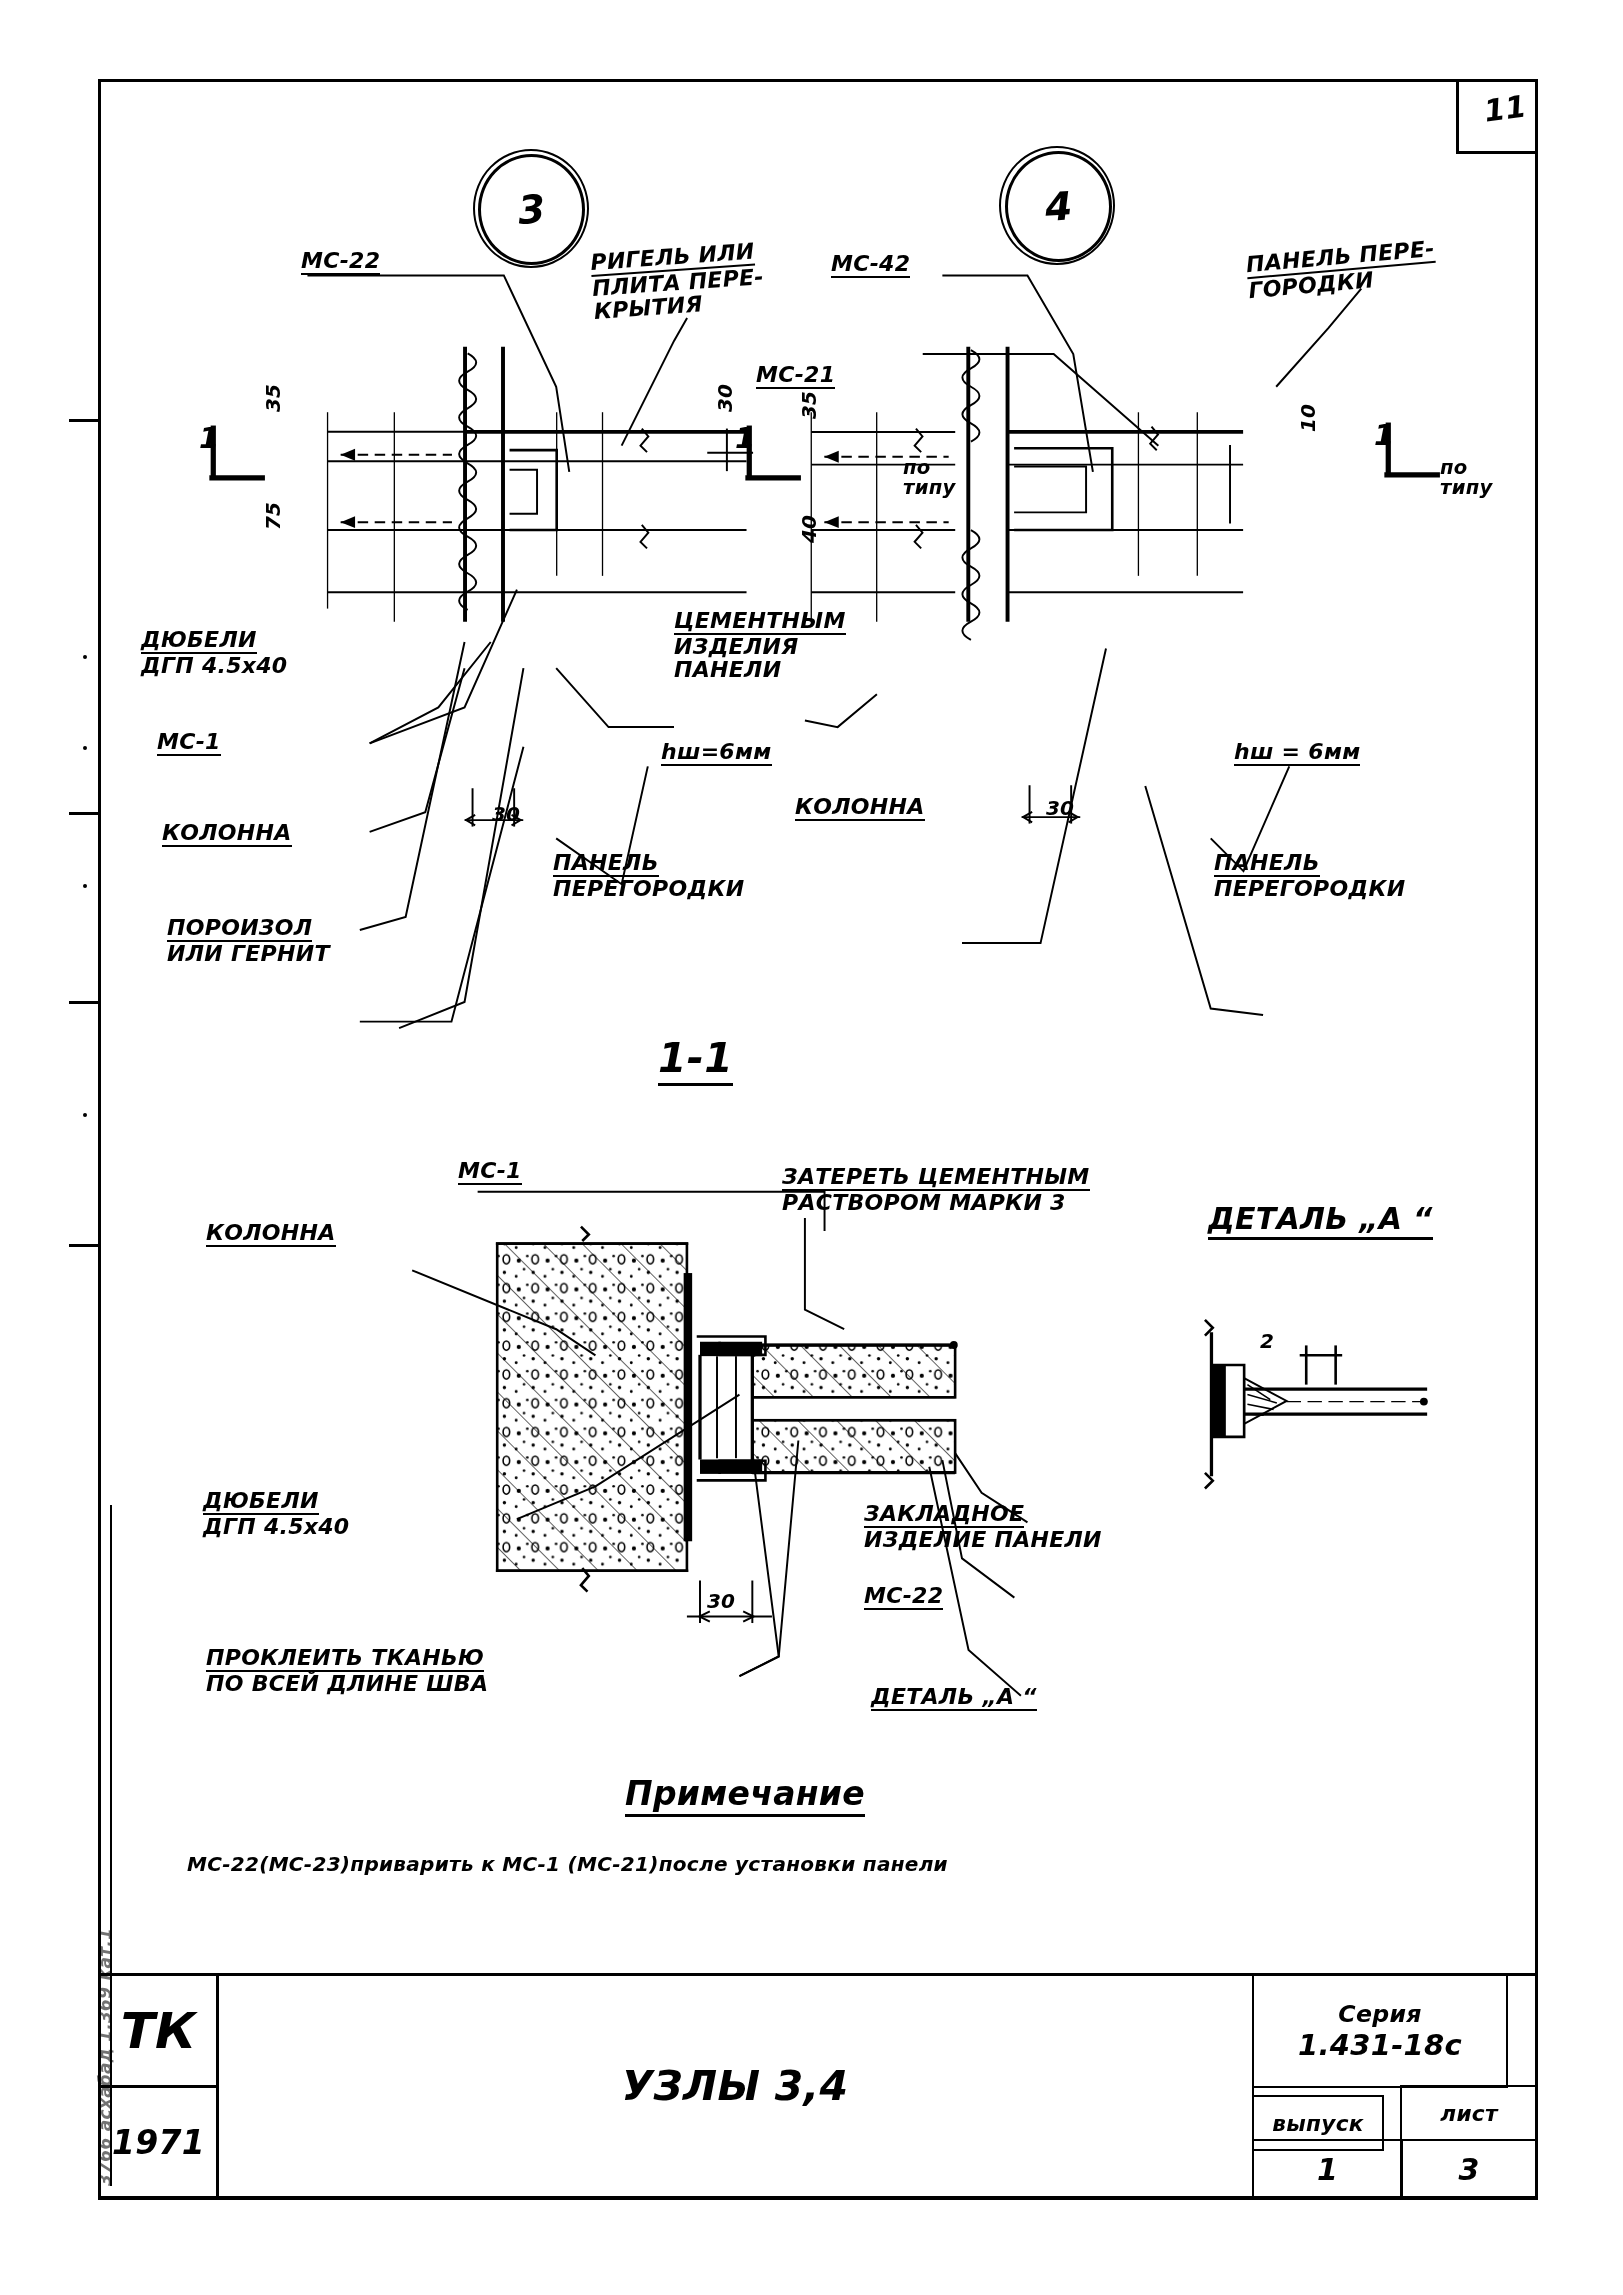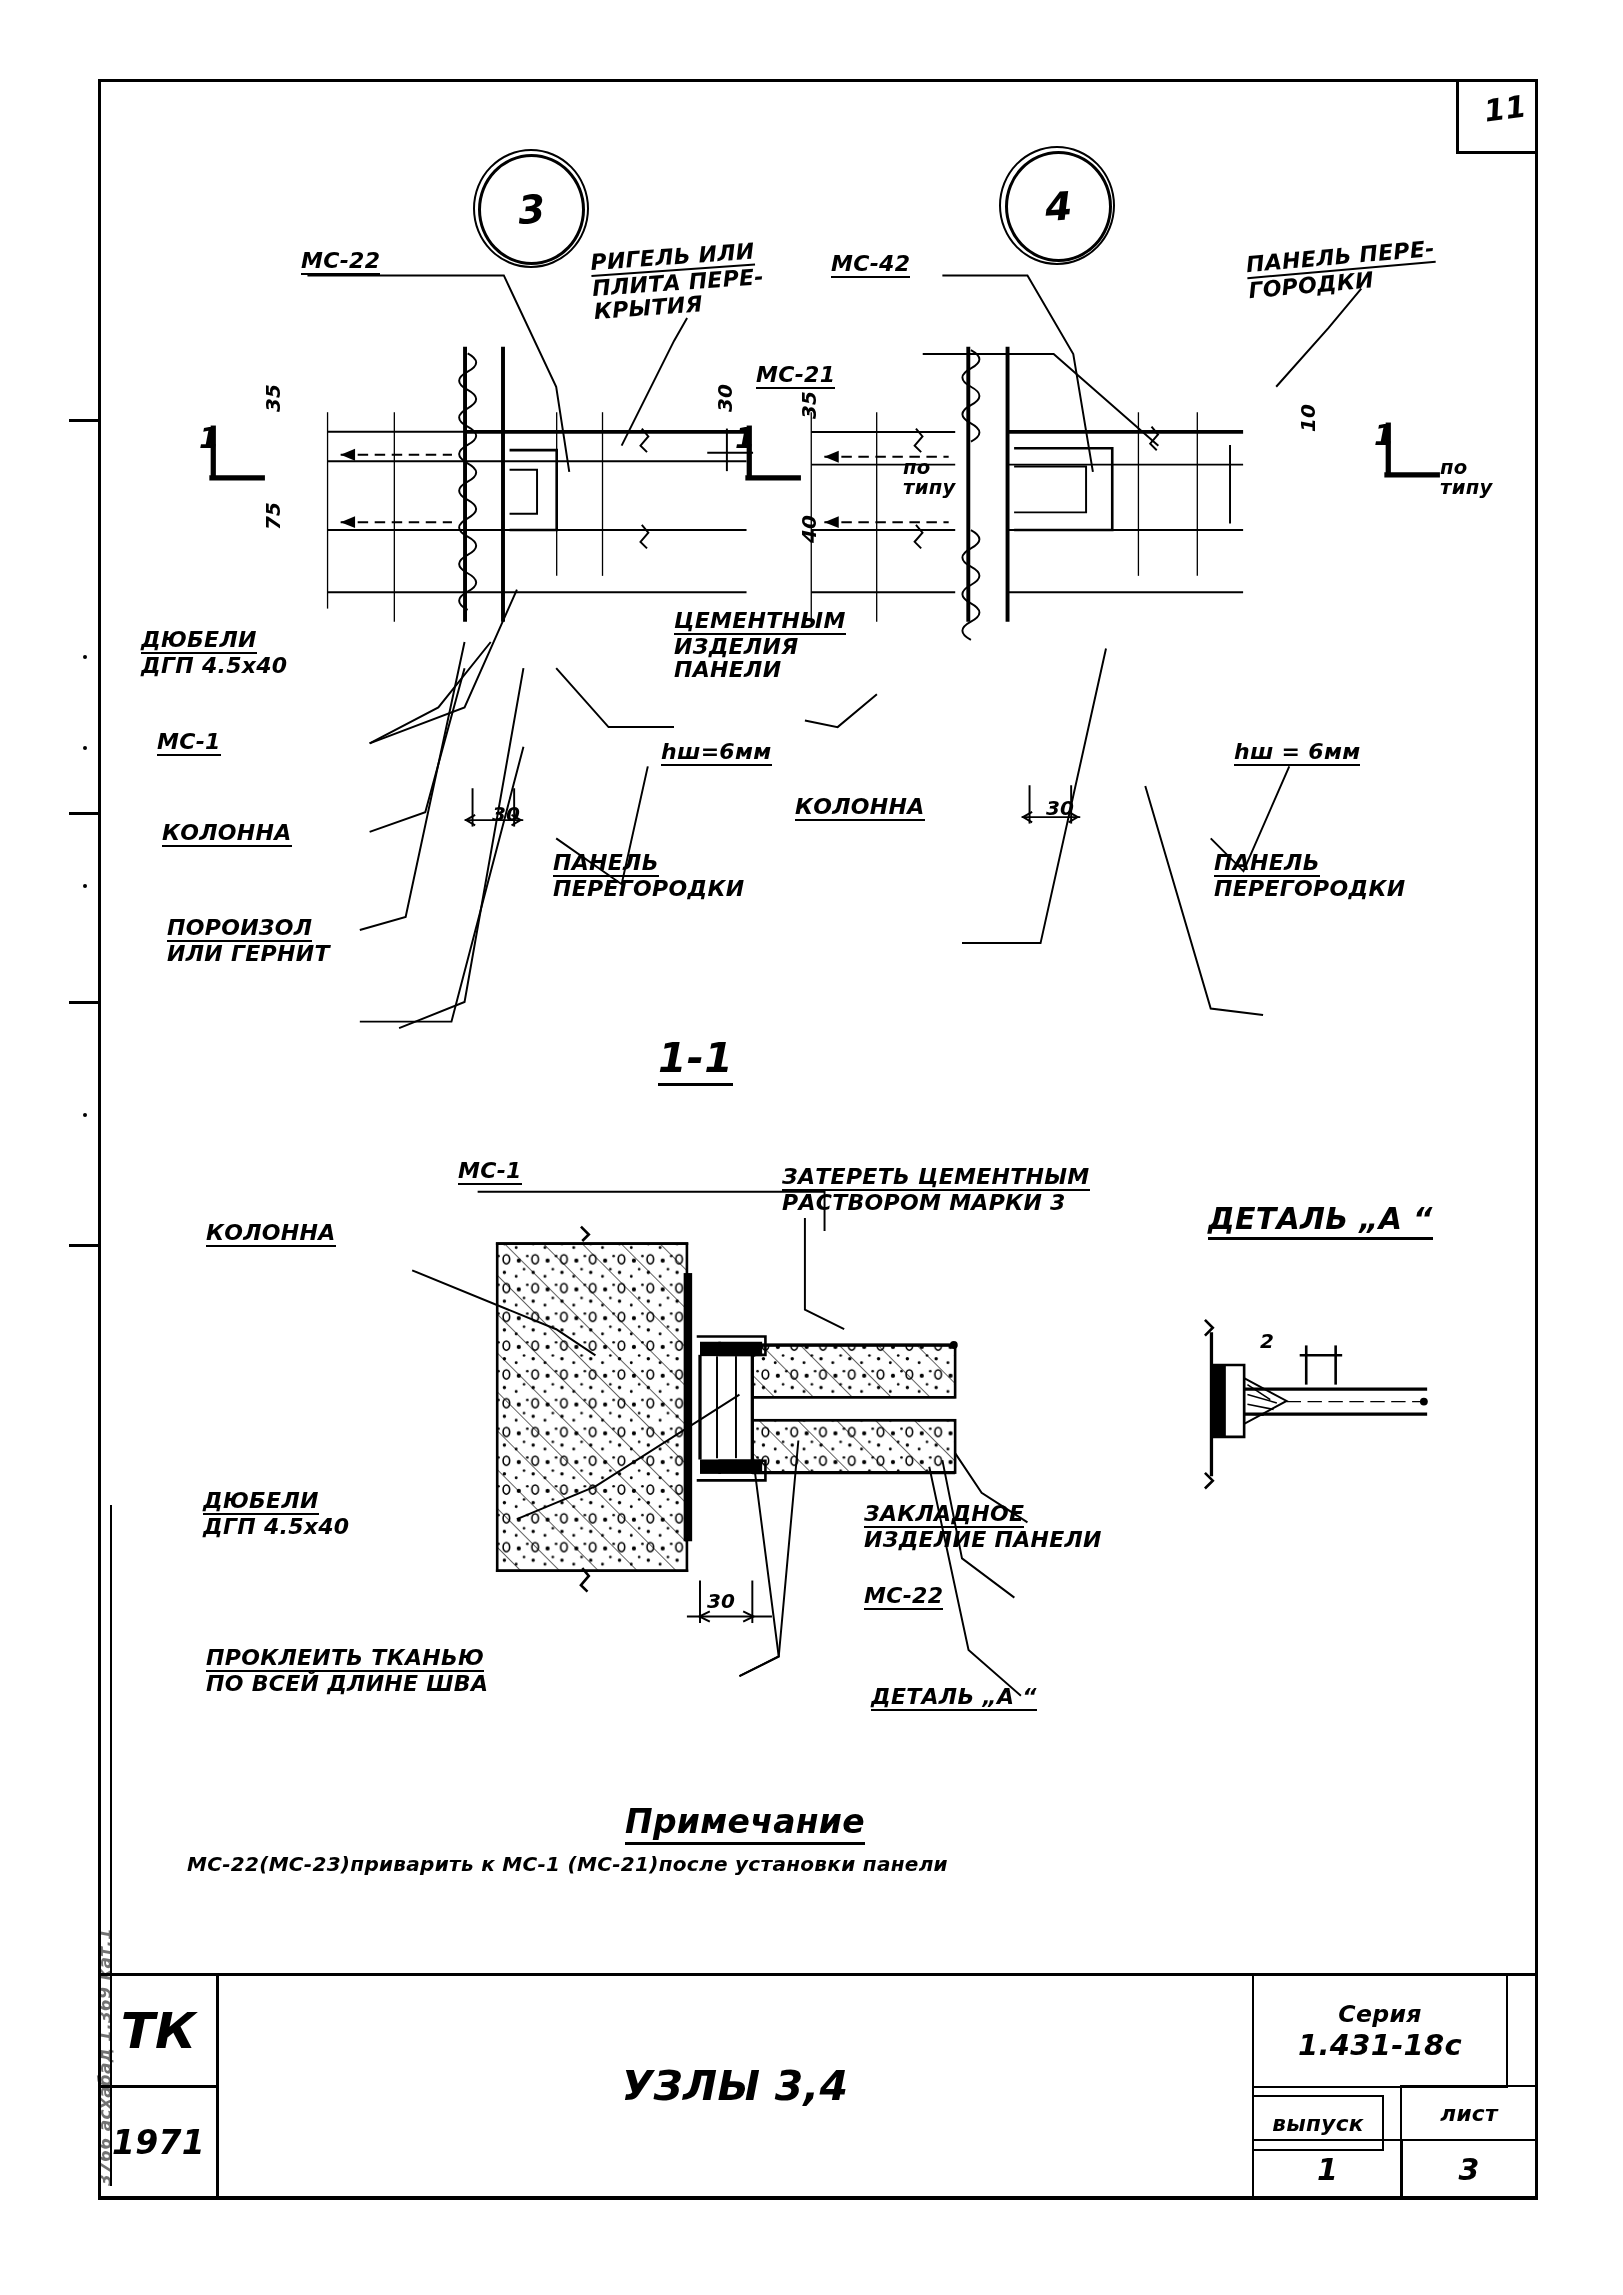--- a/index.html
+++ b/index.html
@@ -464,21 +464,21 @@
 
     <path d="M205 45 L205 105"></path>
     <path d="M250 45 L250 105"></path>
     <path d="M195 60 L260 60"></path>
   </g>
   <circle cx="385" cy="131" r="6" fill="#000"></circle>
 </svg>
 
 <div class="abs dim" style="left:1260px;top:1329px;">2</div>
 
-<div class="abs hand" style="left:625px;top:1774px;font-size:33px;margin-top:28px;">
+<div class="abs hand" style="left:625px;top:1774px;font-size:33px;">
   <span class="ul" style="border-bottom-width:3.9px;">Примечание</span>
 </div>
 <div class="abs hand" style="left:187px;top:1852px;font-size:20px;">МС-22(МС-23)приварить к МС-1 (МС-21)после установки панели</div>
 
 <div class="abs" id="title-block">
 
   <div class="abs" style="left:0;top:0;width:1440px;height:226px;border:3.3px solid #000;box-sizing:border-box;"></div>
 
   <div class="tb-cell" style="left:0px;top:0px;width:121px;height:115px;">
     <span class="hand" style="font-size:50px;">ТК</span>

